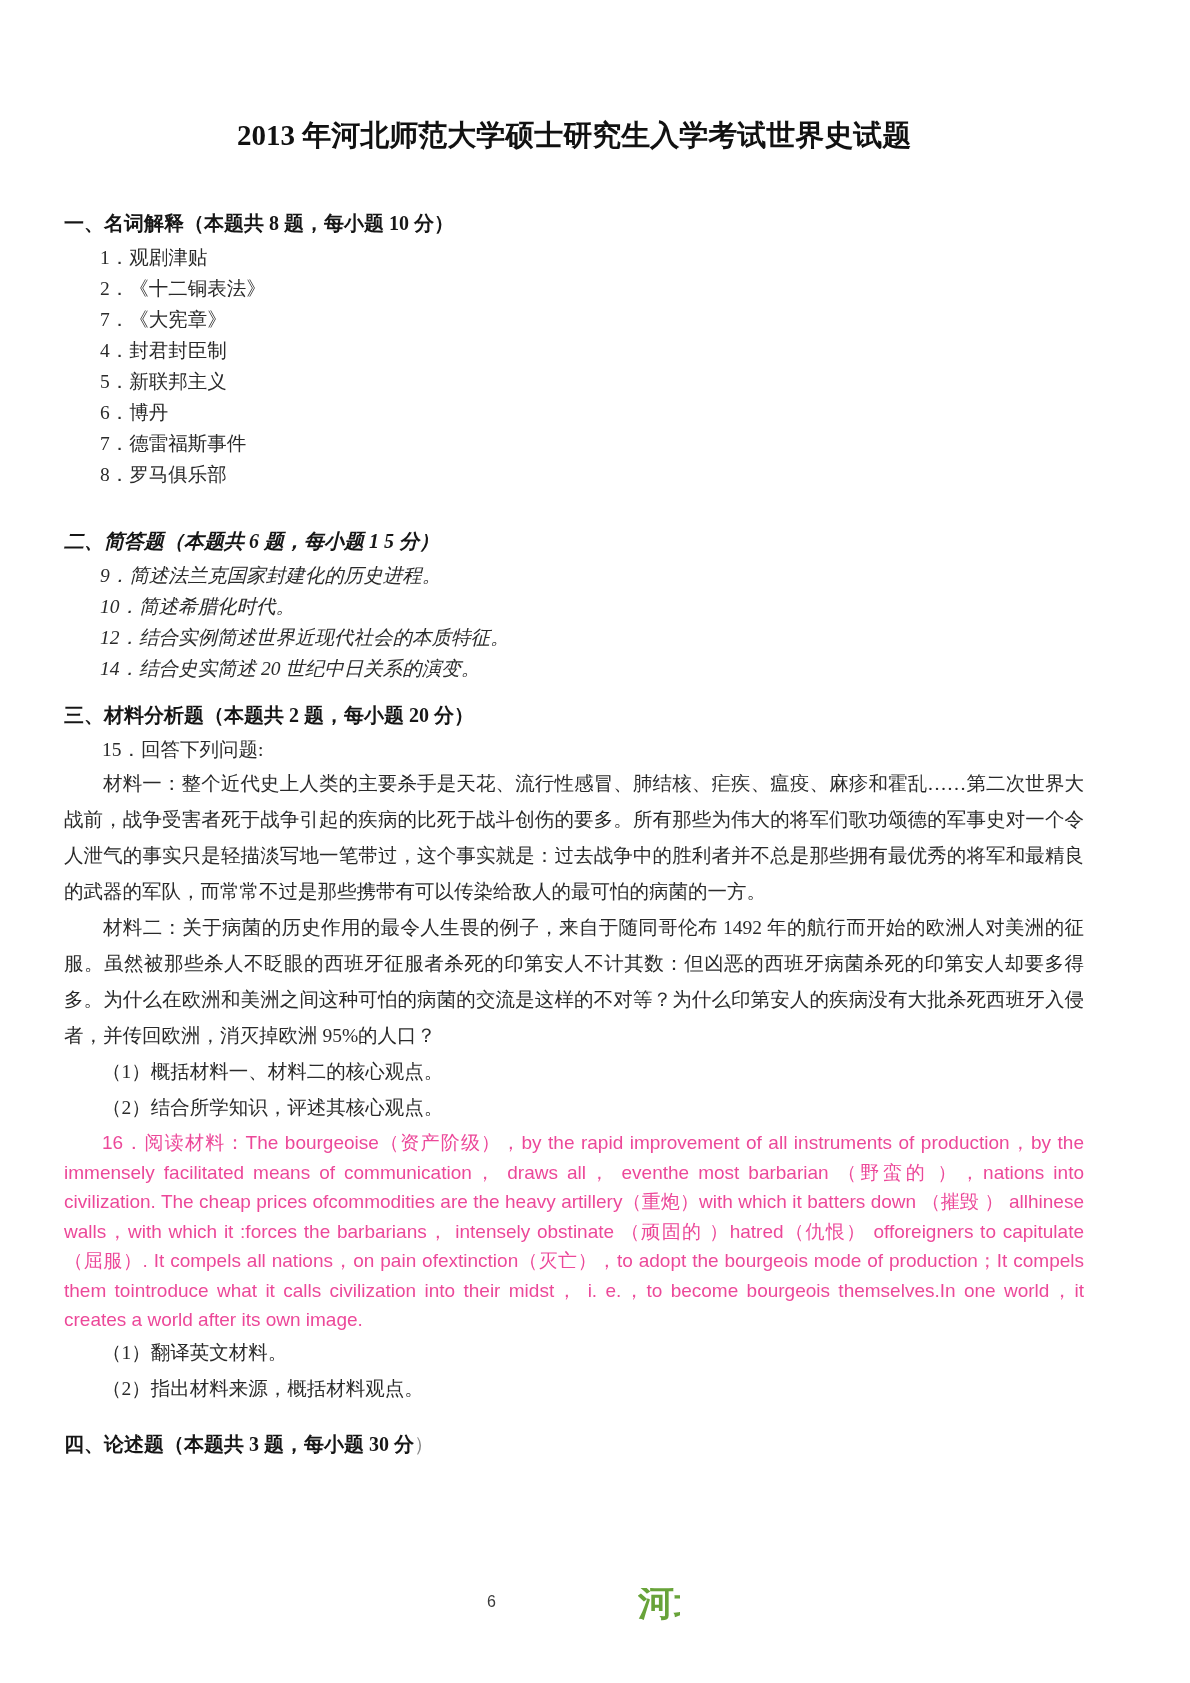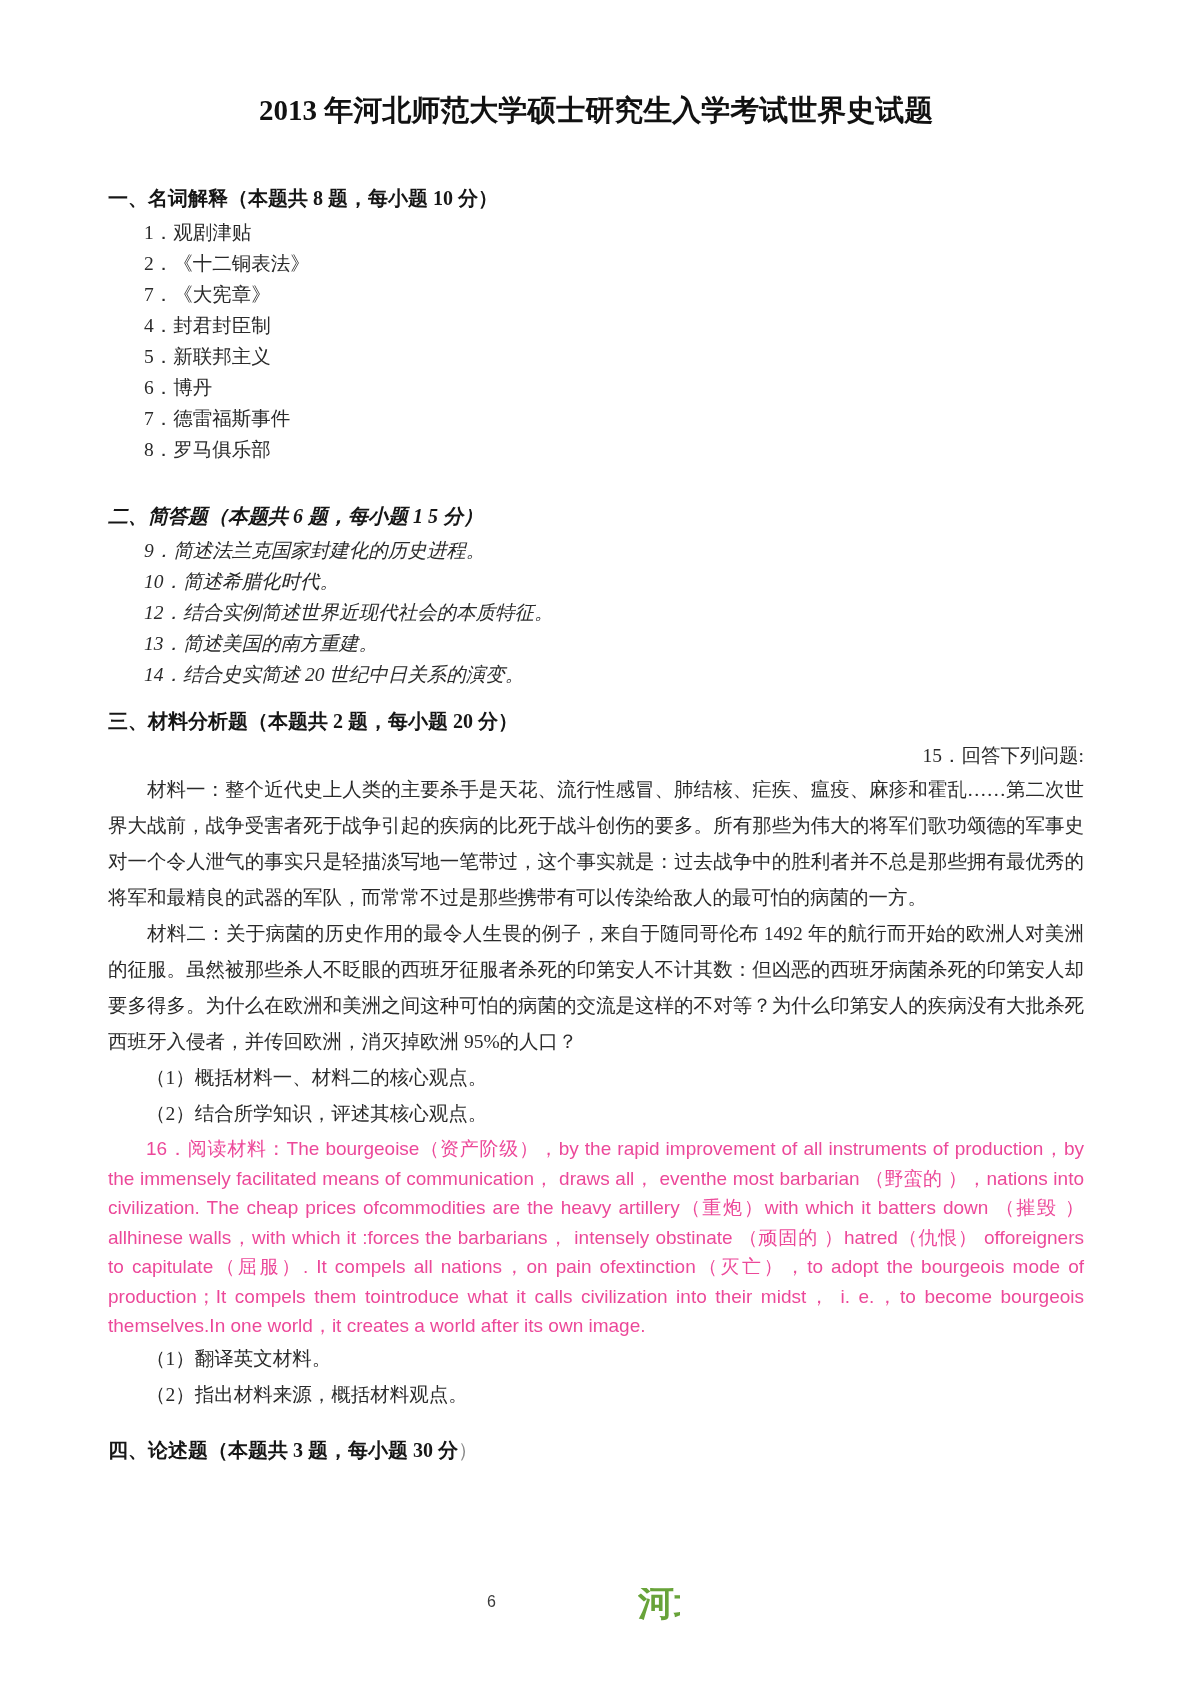--- a/index.html
+++ b/index.html
@@ -11,23 +11,23 @@
     position: relative;
     width: 1190px;
     height: 1683px;
     margin: 0 auto;
     background: #ffffff;
     color: #1c1c1c;
     overflow: hidden;
     font-family: "Liberation Serif", "DejaVu Serif", serif;
   }
   .content {
-    margin-left: 108px;
+    margin-left: 64px;
     margin-right: 106px;
-    padding-top: 89px;
+    padding-top: 114px;
   }
   .title {
     margin: 0;
     text-align: center;
     font-size: 29px;
     line-height: 42px;
     font-weight: 700;
     color: #111111;
     font-family: "Liberation Serif", "DejaVu Serif", serif;
   }
@@ -52,21 +52,20 @@
     font-size: 19.5px;
     line-height: 31px;
     color: #2a2a2a;
   }
   .lead-line {
     margin: 3px 0 0 0;
     padding-left: 38px;
     font-size: 19.5px;
     line-height: 33px;
     color: #2a2a2a;
-    text-align: right;
   }
   .para {
     margin: 0;
     font-size: 19.5px;
     line-height: 36px;
     text-align: justify;
     text-indent: 2em;
     color: #2a2a2a;
   }
   .para-en {
@@ -134,21 +133,20 @@
         <li>8．罗马俱乐部</li>
       </ol>
     </section>
 
     <section class="sec-2">
       <h2 class="sec-heading">二、简答题（本题共 6 题，每小题 1 5 分）</h2>
       <ol class="plain-list">
         <li>9．简述法兰克国家封建化的历史进程。</li>
         <li>10．简述希腊化时代。</li>
         <li>12．结合实例简述世界近现代社会的本质特征。</li>
-        <li>13．简述美国的南方重建。</li>
         <li>14．结合史实简述 20 世纪中日关系的演变。</li>
       </ol>
     </section>
 
     <section class="sec-3">
       <h2 class="sec-heading">三、材料分析题（本题共 2 题，每小题 20 分）</h2>
       <p class="lead-line">15．回答下列问题:</p>
       <p class="para">材料一：整个近代史上人类的主要杀手是天花、流行性感冒、肺结核、疟疾、瘟疫、麻疹和霍乱……第二次世界大战前，战争受害者死于战争引起的疾病的比死于战斗创伤的要多。所有那些为伟大的将军们歌功颂德的军事史对一个令人泄气的事实只是轻描淡写地一笔带过，这个事实就是：过去战争中的胜利者并不总是那些拥有最优秀的将军和最精良的武器的军队，而常常不过是那些携带有可以传染给敌人的最可怕的病菌的一方。</p>
       <p class="para">材料二：关于病菌的历史作用的最令人生畏的例子，来自于随同哥伦布 1492 年的航行而开始的欧洲人对美洲的征服。虽然被那些杀人不眨眼的西班牙征服者杀死的印第安人不计其数：但凶恶的西班牙病菌杀死的印第安人却要多得多。为什么在欧洲和美洲之间这种可怕的病菌的交流是这样的不对等？为什么印第安人的疾病没有大批杀死西班牙入侵者，并传回欧洲，消灭掉欧洲 95%的人口？</p>
       <p class="sub-line">（1）概括材料一、材料二的核心观点。</p>

